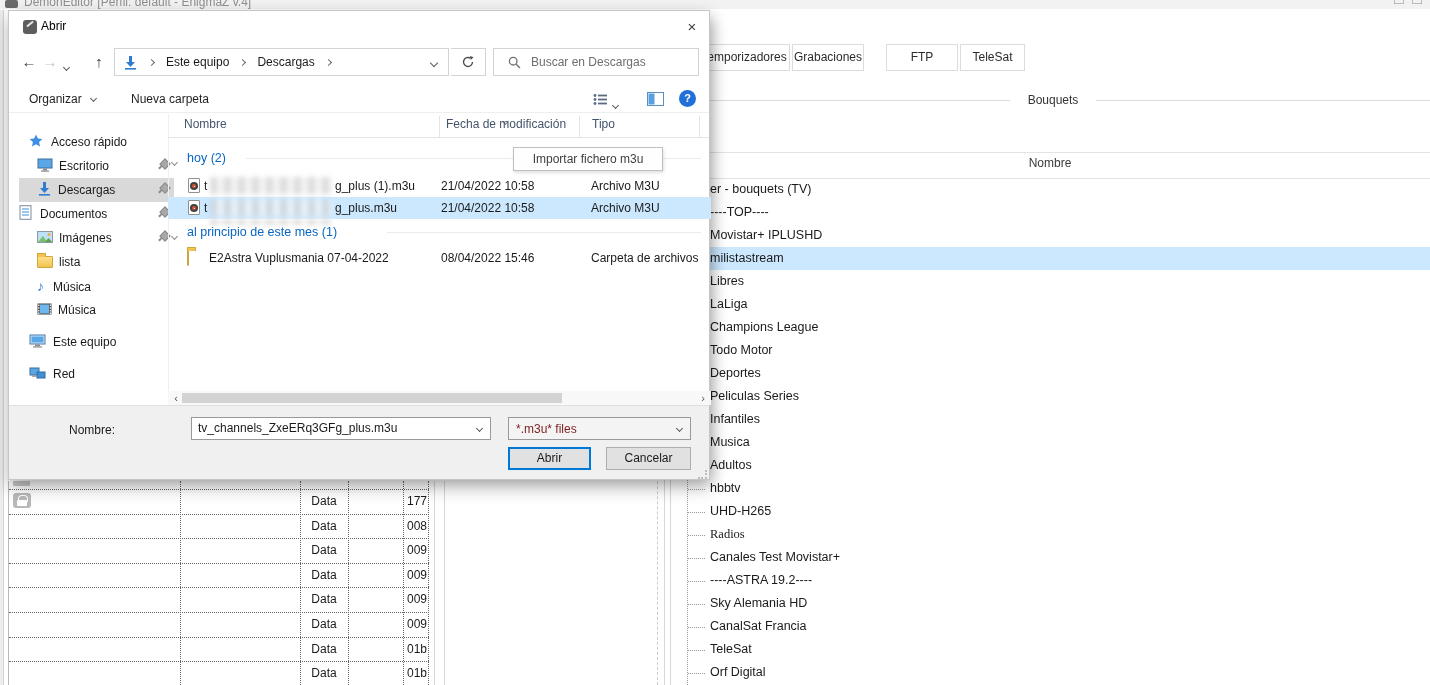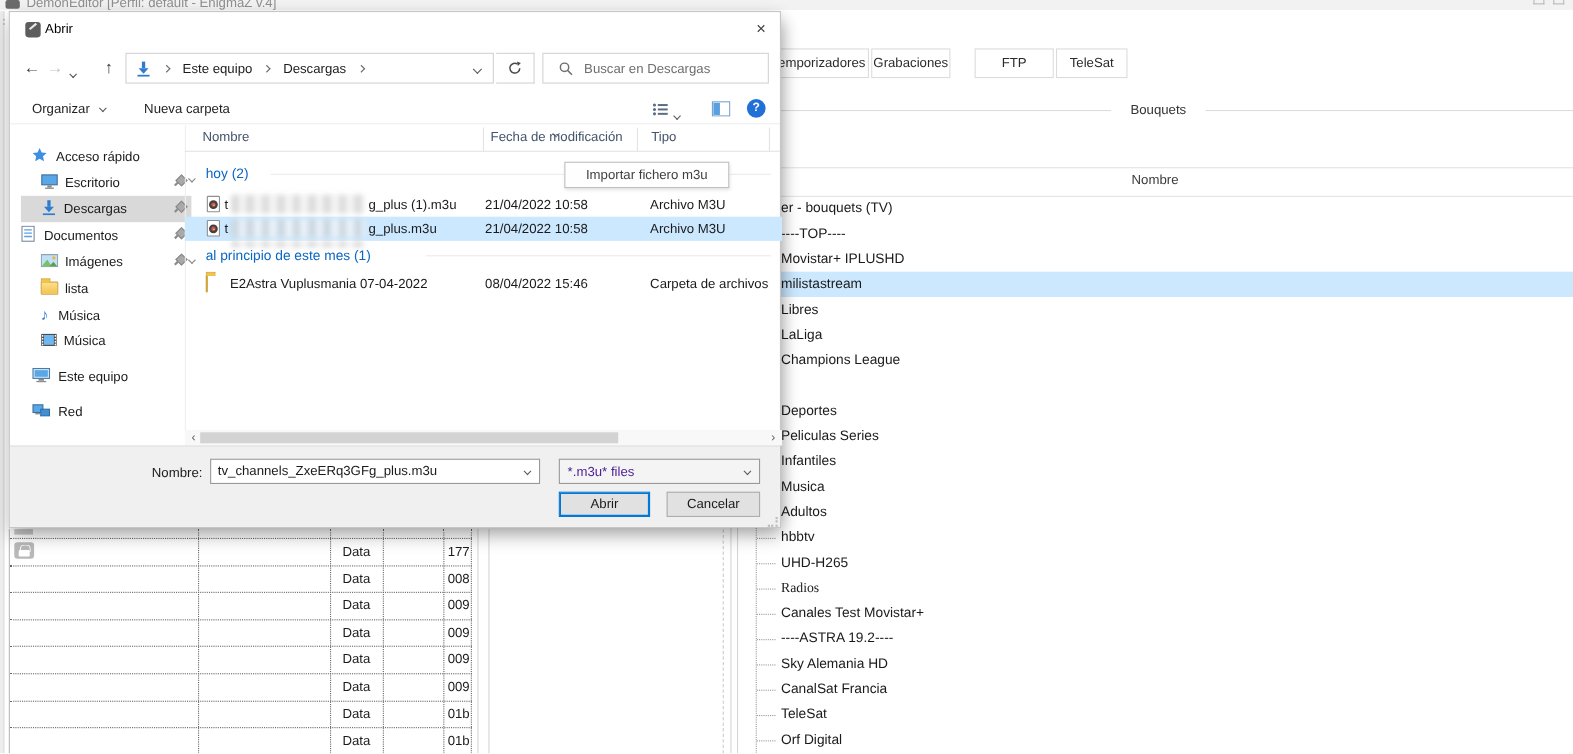--- a/index.html
+++ b/index.html
@@ -68,21 +68,21 @@
   .blurblob.b2 { background:repeating-linear-gradient(90deg,#ccd8e2 0 7px,#e9f1f8 7px 14px); }
   .m3u-page { width:12px; height:15px; background:#fff; border:1px solid #8f8f8f; border-radius:1px; }
   .m3u-page .disc { position:absolute; left:1px; top:3px; width:8px; height:8px; border-radius:50%; background:#414141; }
   .m3u-page .ring { position:absolute; left:3px; top:5px; width:4px; height:4px; border-radius:50%; background:#d4543a; }
   .m3u-page .hole { position:absolute; left:4.5px; top:6.5px; width:1.5px; height:1.5px; border-radius:50%; background:#fff; }
   .folder { width:16px; height:12px; background:linear-gradient(#fde08a,#f2c34d); border:1px solid #cfa63e; border-radius:1px; position:relative; }
   .folder:before { content:""; position:absolute; left:-1px; top:-4px; width:7px; height:3px; background:#f2c34d; border:1px solid #cfa63e; border-bottom:none; border-radius:1px 1px 0 0; }
   .hscroll-arrow { top:381px; width:12px; height:12px; line-height:12px; text-align:center; color:#5a5a5a; font-size:11px; }
   .footer { left:0; top:394px; width:700px; height:74px; background:#f0f0f0; border-top:1px solid #e0e0e0; }
   .combo { border:1px solid #999; background:#fff; height:23px; }
-  .combo .val { position:absolute; left:7px; top:4px; color:#4c1d95; }
+  .combo .val { position:absolute; left:7px; top:4px; color:#7f1d1d; }
   .combo .cv { position:absolute; right:8px; top:8px; }
   .btn { height:23px; text-align:center; line-height:21px; color:#1a1a1a; background:#e1e1e1; border:1px solid #adadad; }
   .btn.default { border:1px solid #0078d7; box-shadow:inset 0 0 0 1px #0078d7; }
   .grip { left:689px; top:459px; width:9px; height:9px; }
   .grip i { position:absolute; width:2px; height:2px; background:#bdbdbd; }
 
   
   .sb-item { height:24px; line-height:24px; color:#1a1a1a; }
   .sb-sel { left:10px; top:167px; width:155px; height:24px; background:#d9d9d9; }
   .pin { position:absolute; width:11px; height:11px; }
@@ -122,20 +122,21 @@
   <div class="abs bq-header txt" style="left:900px; width:300px;">Nombre</div>
   <div class="abs hline" style="left:671px; top:178px; width:759px;"></div>
 
   <div class="abs bq-row" style="top:178px;"><span>er - bouquets (TV)</span></div>
   <div class="abs bq-row" style="top:224px;"><span>Movistar+ IPLUSHD</span></div>
   <div class="abs bq-row" style="top:201px;"><span>----TOP----</span></div>
   <div class="abs bq-row sel" style="top:247px;"><span>milistastream</span></div>
   <div class="abs bq-row" style="top:270px;"><span>Libres</span></div>
   <div class="abs bq-row" style="top:293px;"><span>LaLiga</span></div>
   <div class="abs bq-row" style="top:316px;"><span>Champions League</span></div>
+  <div class="abs bq-row" style="top:339px;"><span>Todo Motor</span></div>
   <div class="abs bq-row" style="top:362px;"><span>Deportes</span></div>
   <div class="abs bq-row" style="top:385px;"><span>Peliculas Series</span></div>
   <div class="abs bq-row" style="top:408px;"><span>Infantiles</span></div>
   <div class="abs bq-row" style="top:431px;"><span>Musica</span></div>
   <div class="abs bq-row" style="top:454px;"><span>Adultos</span></div>
   <div class="abs bq-row" style="top:477px;"><span>hbbtv</span></div>
   <div class="abs bq-row" style="top:500px;"><span>UHD-H265</span></div>
   <div class="abs bq-row" style="top:523px;font-family:Liberation Serif, serif;"><span>Radios</span></div>
   <div class="abs bq-row" style="top:546px;"><span>Canales Test Movistar+</span></div>
   <div class="abs bq-row" style="top:569px;"><span>----ASTRA 19.2----</span></div>
@@ -392,21 +393,21 @@
       <span class="abs txt" style="left:423px; top:4px;">Carpeta de archivos</span>
     </div>
 
     <div class="abs" style="left:159px; top:380px; width:543px; height:14px; background:#f8f8f8;">
       <span class="abs hscroll-arrow" style="left:2px; top:1px;">‹</span>
       <span class="abs" style="left:14px; top:2px; width:380px; height:10px; background:#d3d3d3;"></span>
       <span class="abs hscroll-arrow" style="right:2px; top:1px;">›</span>
     </div>
 
     <div class="abs footer">
-      <div class="abs txt" style="left:60px; top:17px; width:115px; text-align:right;">Nombre:</div>
+      <div class="abs txt" style="left:60px; top:17px; width:115px; ">Nombre:</div>
       <div class="abs combo" style="left:182px; top:11px; width:300px;">
         <input class="abs" style="left: 6px; top: 3px; width: 260px; border: none; outline: none; font: 12px &quot;Liberation Sans&quot;, sans-serif; color: rgb(26, 26, 26); background: transparent;" value="tv_channels_ZxeERq3GFg_plus.m3u">
         <span class="cv chev sm"></span>
       </div>
       <div class="abs combo" style="left:499px; top:11px; width:183px; background:#f4f4f4;">
         <span class="val txt">*.m3u* files</span>
         <span class="cv chev sm"></span>
       </div>
       <div class="abs btn default" style="left:499px; top:41px; width:83px;"><span>Abrir</span></div>
       <div class="abs btn" style="left:597px; top:41px; width:85px;"><span>Cancelar</span></div>

